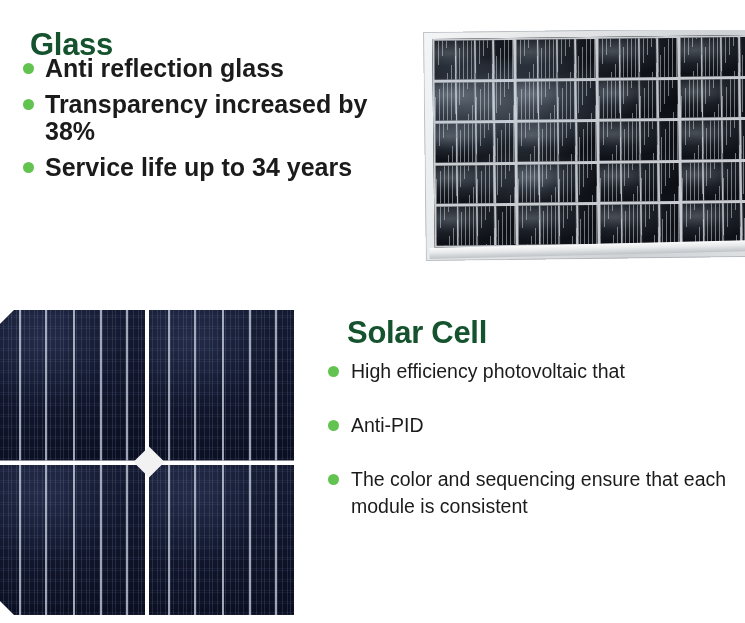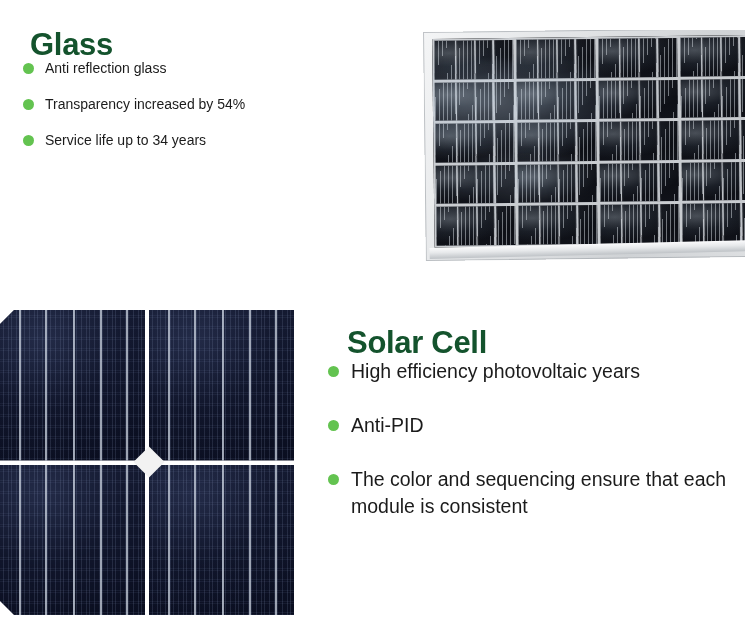--- a/index.html
+++ b/index.html
@@ -29,41 +29,42 @@
   
   .panel-heading {
     position: absolute;
     font-weight: 700;
     letter-spacing: -0.3px;
     color: #14532d;
     white-space: nowrap;
     line-height: 1;
   }
   #glass-heading   { left: 30px;  top: 8px;   font-size: 31px; }
-  #cell-heading    { left: 347px; top: 306px; font-size: 31px; }
+  #cell-heading    { left: 347px; top: 296px; font-size: 31px; }
 
   .feature-list {
     position: absolute;
     list-style: none;
     margin: 0;
     padding: 0;
   }
   #glass-list { left: 18px;  top: 55px;  width: 400px; }
   #cell-list  { left: 320px; top: 358px; width: 420px; }
 
   .feature-item {
     position: relative;
     display: block;
     padding-left: 27px;
     color: #1b1b1b;
   }
   #glass-list .feature-item {
-    font-size: 14px;
+    font-size: 25px;
     line-height: 27px;
     margin-bottom: 9px;
+    font-weight: bold;
   }
   #cell-list .feature-item {
     font-size: 19.5px;
     line-height: 27px;
     margin-bottom: 27px;
     padding-left: 31px;
   }
   #cell-list .feature-item:last-child { margin-bottom: 0; }
 
   .bullet-dot {
@@ -261,21 +262,21 @@
 
   <h1 class="panel-heading" id="glass-heading">Glass</h1>
 
   <ul class="feature-list" id="glass-list">
     <li class="feature-item">
       <span class="bullet-dot"></span>
       <span>Anti reflection glass</span>
     </li>
     <li class="feature-item">
       <span class="bullet-dot"></span>
-      <span>Transparency increased by 54%</span>
+      <span>Transparency increased by 38%</span>
     </li>
     <li class="feature-item">
       <span class="bullet-dot"></span>
       <span>Service life up to 34 years</span>
     </li>
   </ul>
 
   <div id="module-photo">
     <div class="module-frame">
       <div class="module-laminate">
@@ -386,21 +387,21 @@
       </div>
       <div class="frame-rail"></div>
     </div>
   </div>
 
   <h1 class="panel-heading" id="cell-heading">Solar Cell</h1>
 
   <ul class="feature-list" id="cell-list">
     <li class="feature-item">
       <span class="bullet-dot"></span>
-      <span>High efficiency photovoltaic years</span>
+      <span>High efficiency photovoltaic that</span>
     </li>
     <li class="feature-item">
       <span class="bullet-dot"></span>
       <span> Anti-PID</span>
     </li>
     <li class="feature-item">
       <span class="bullet-dot"></span>
       <span>The color and sequencing ensure that each module is consistent</span>
     </li>
   </ul>

